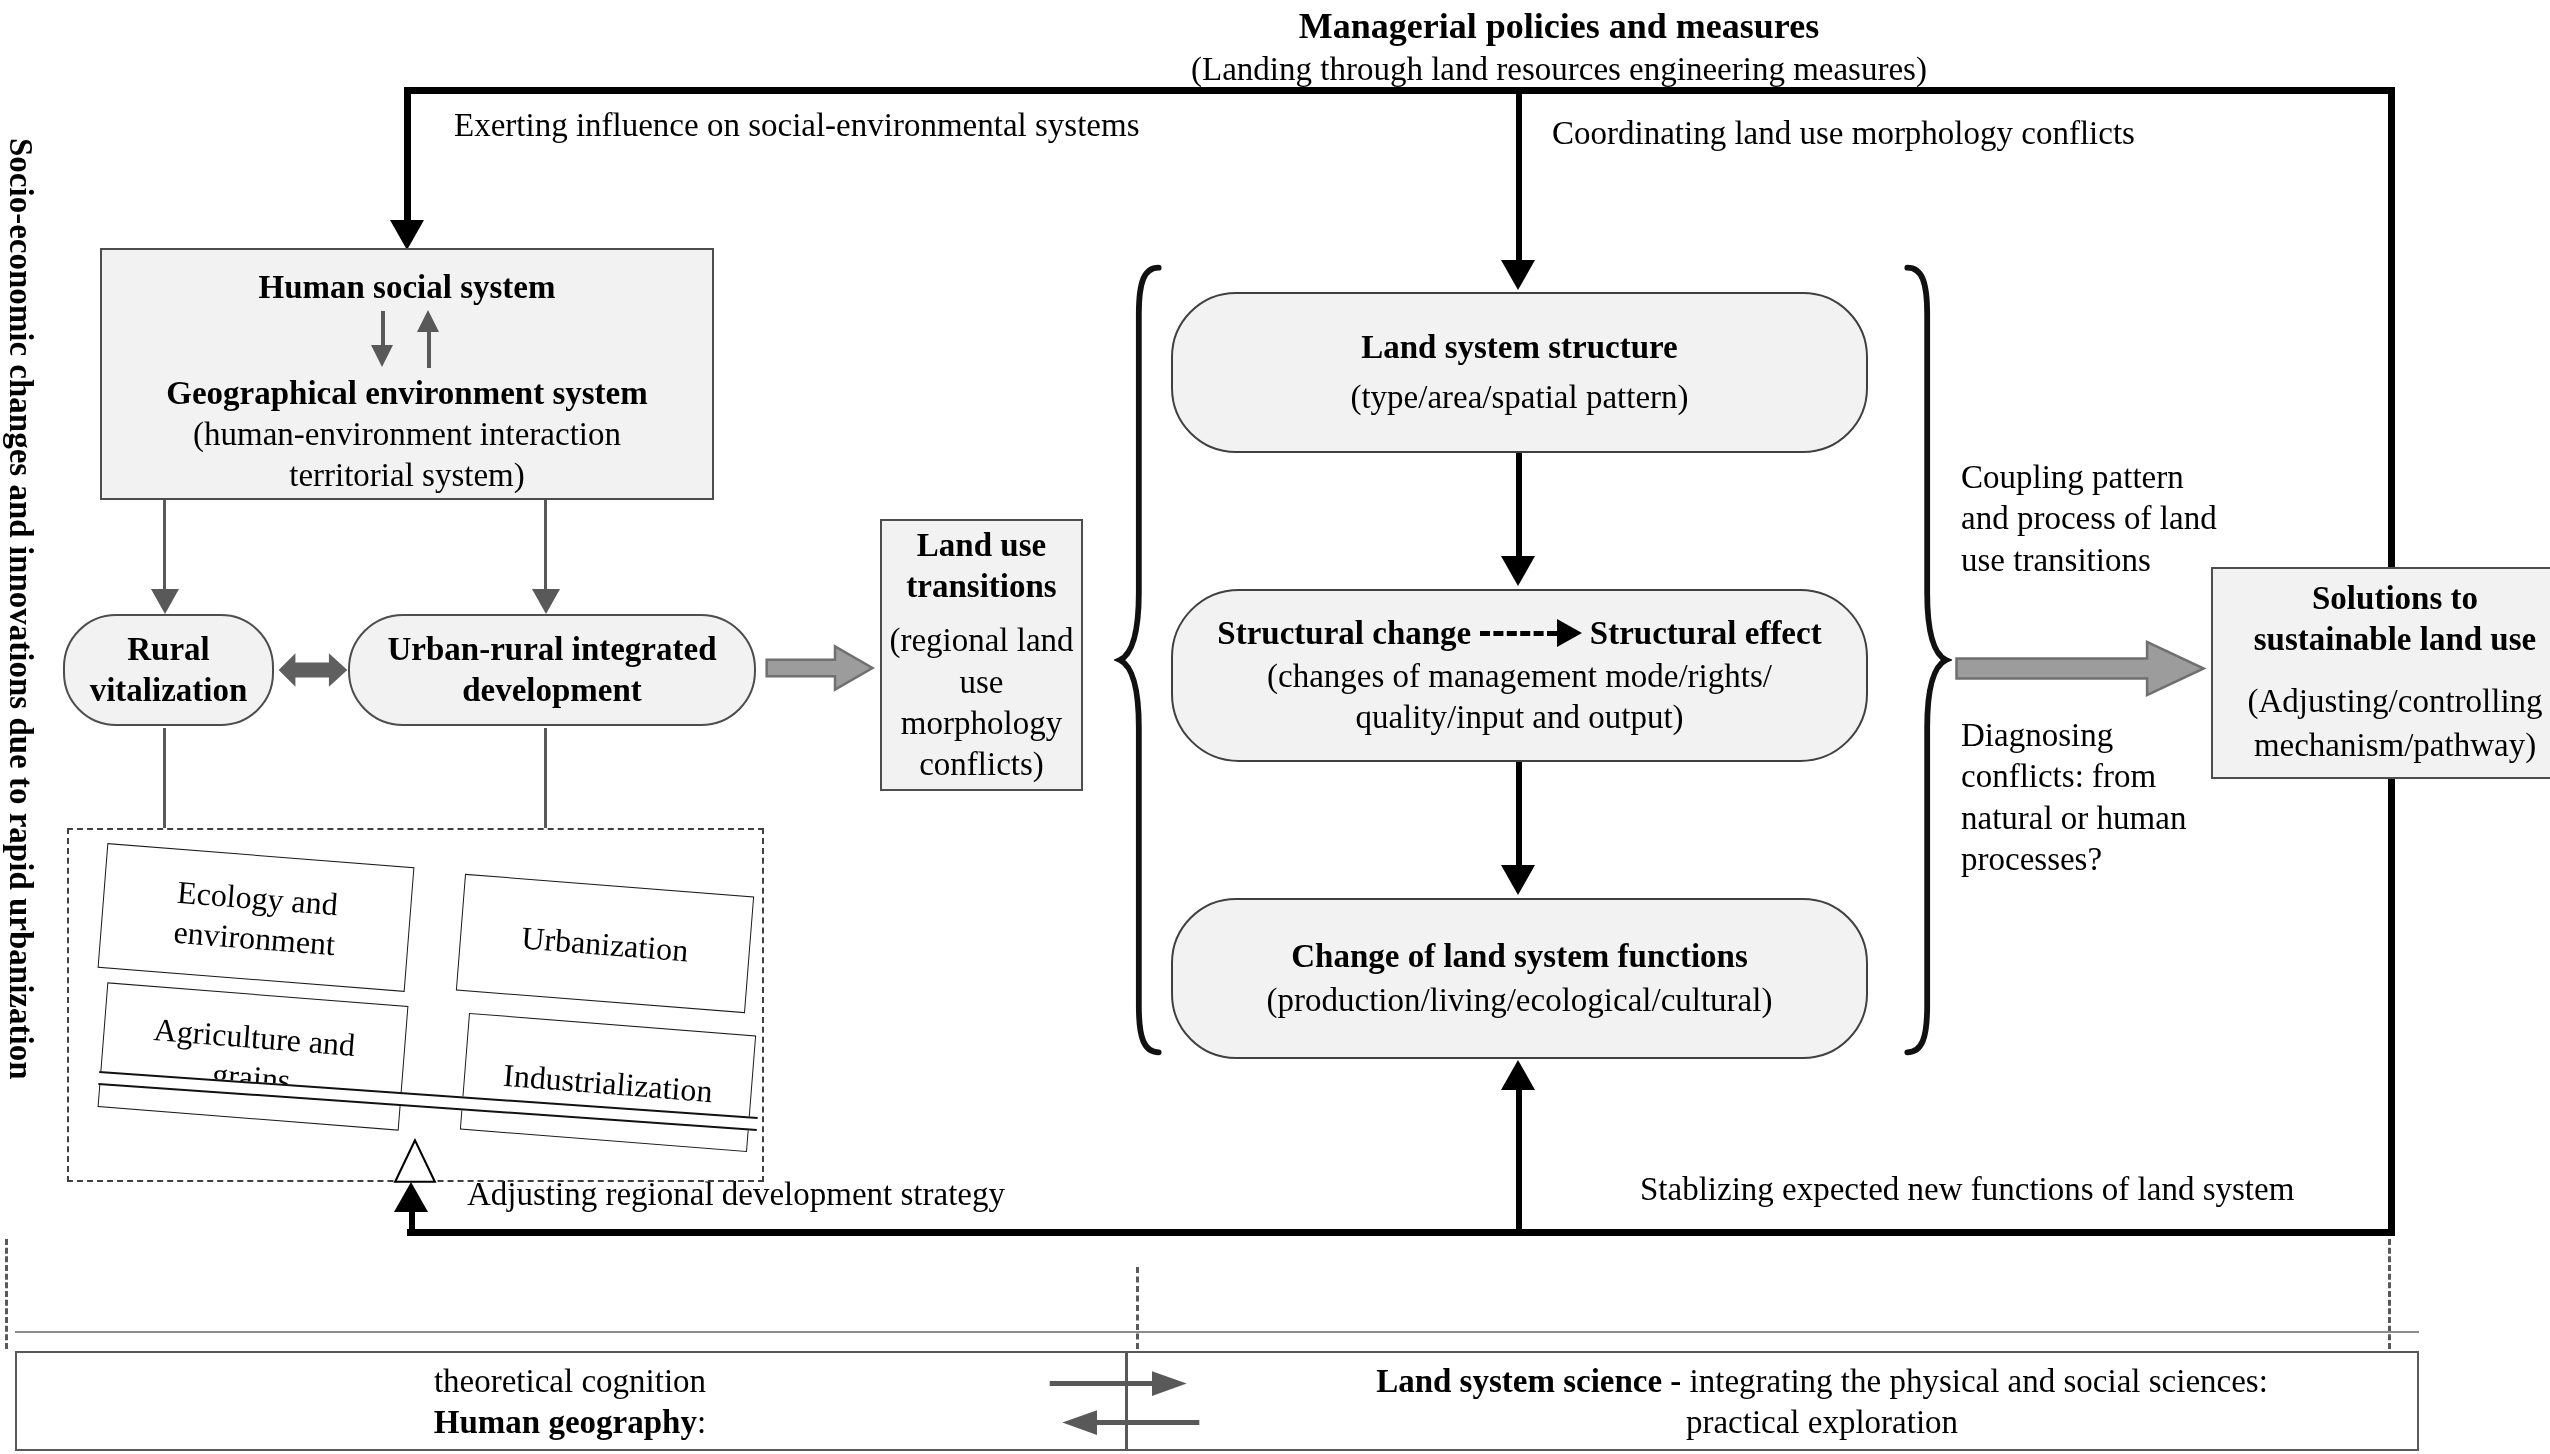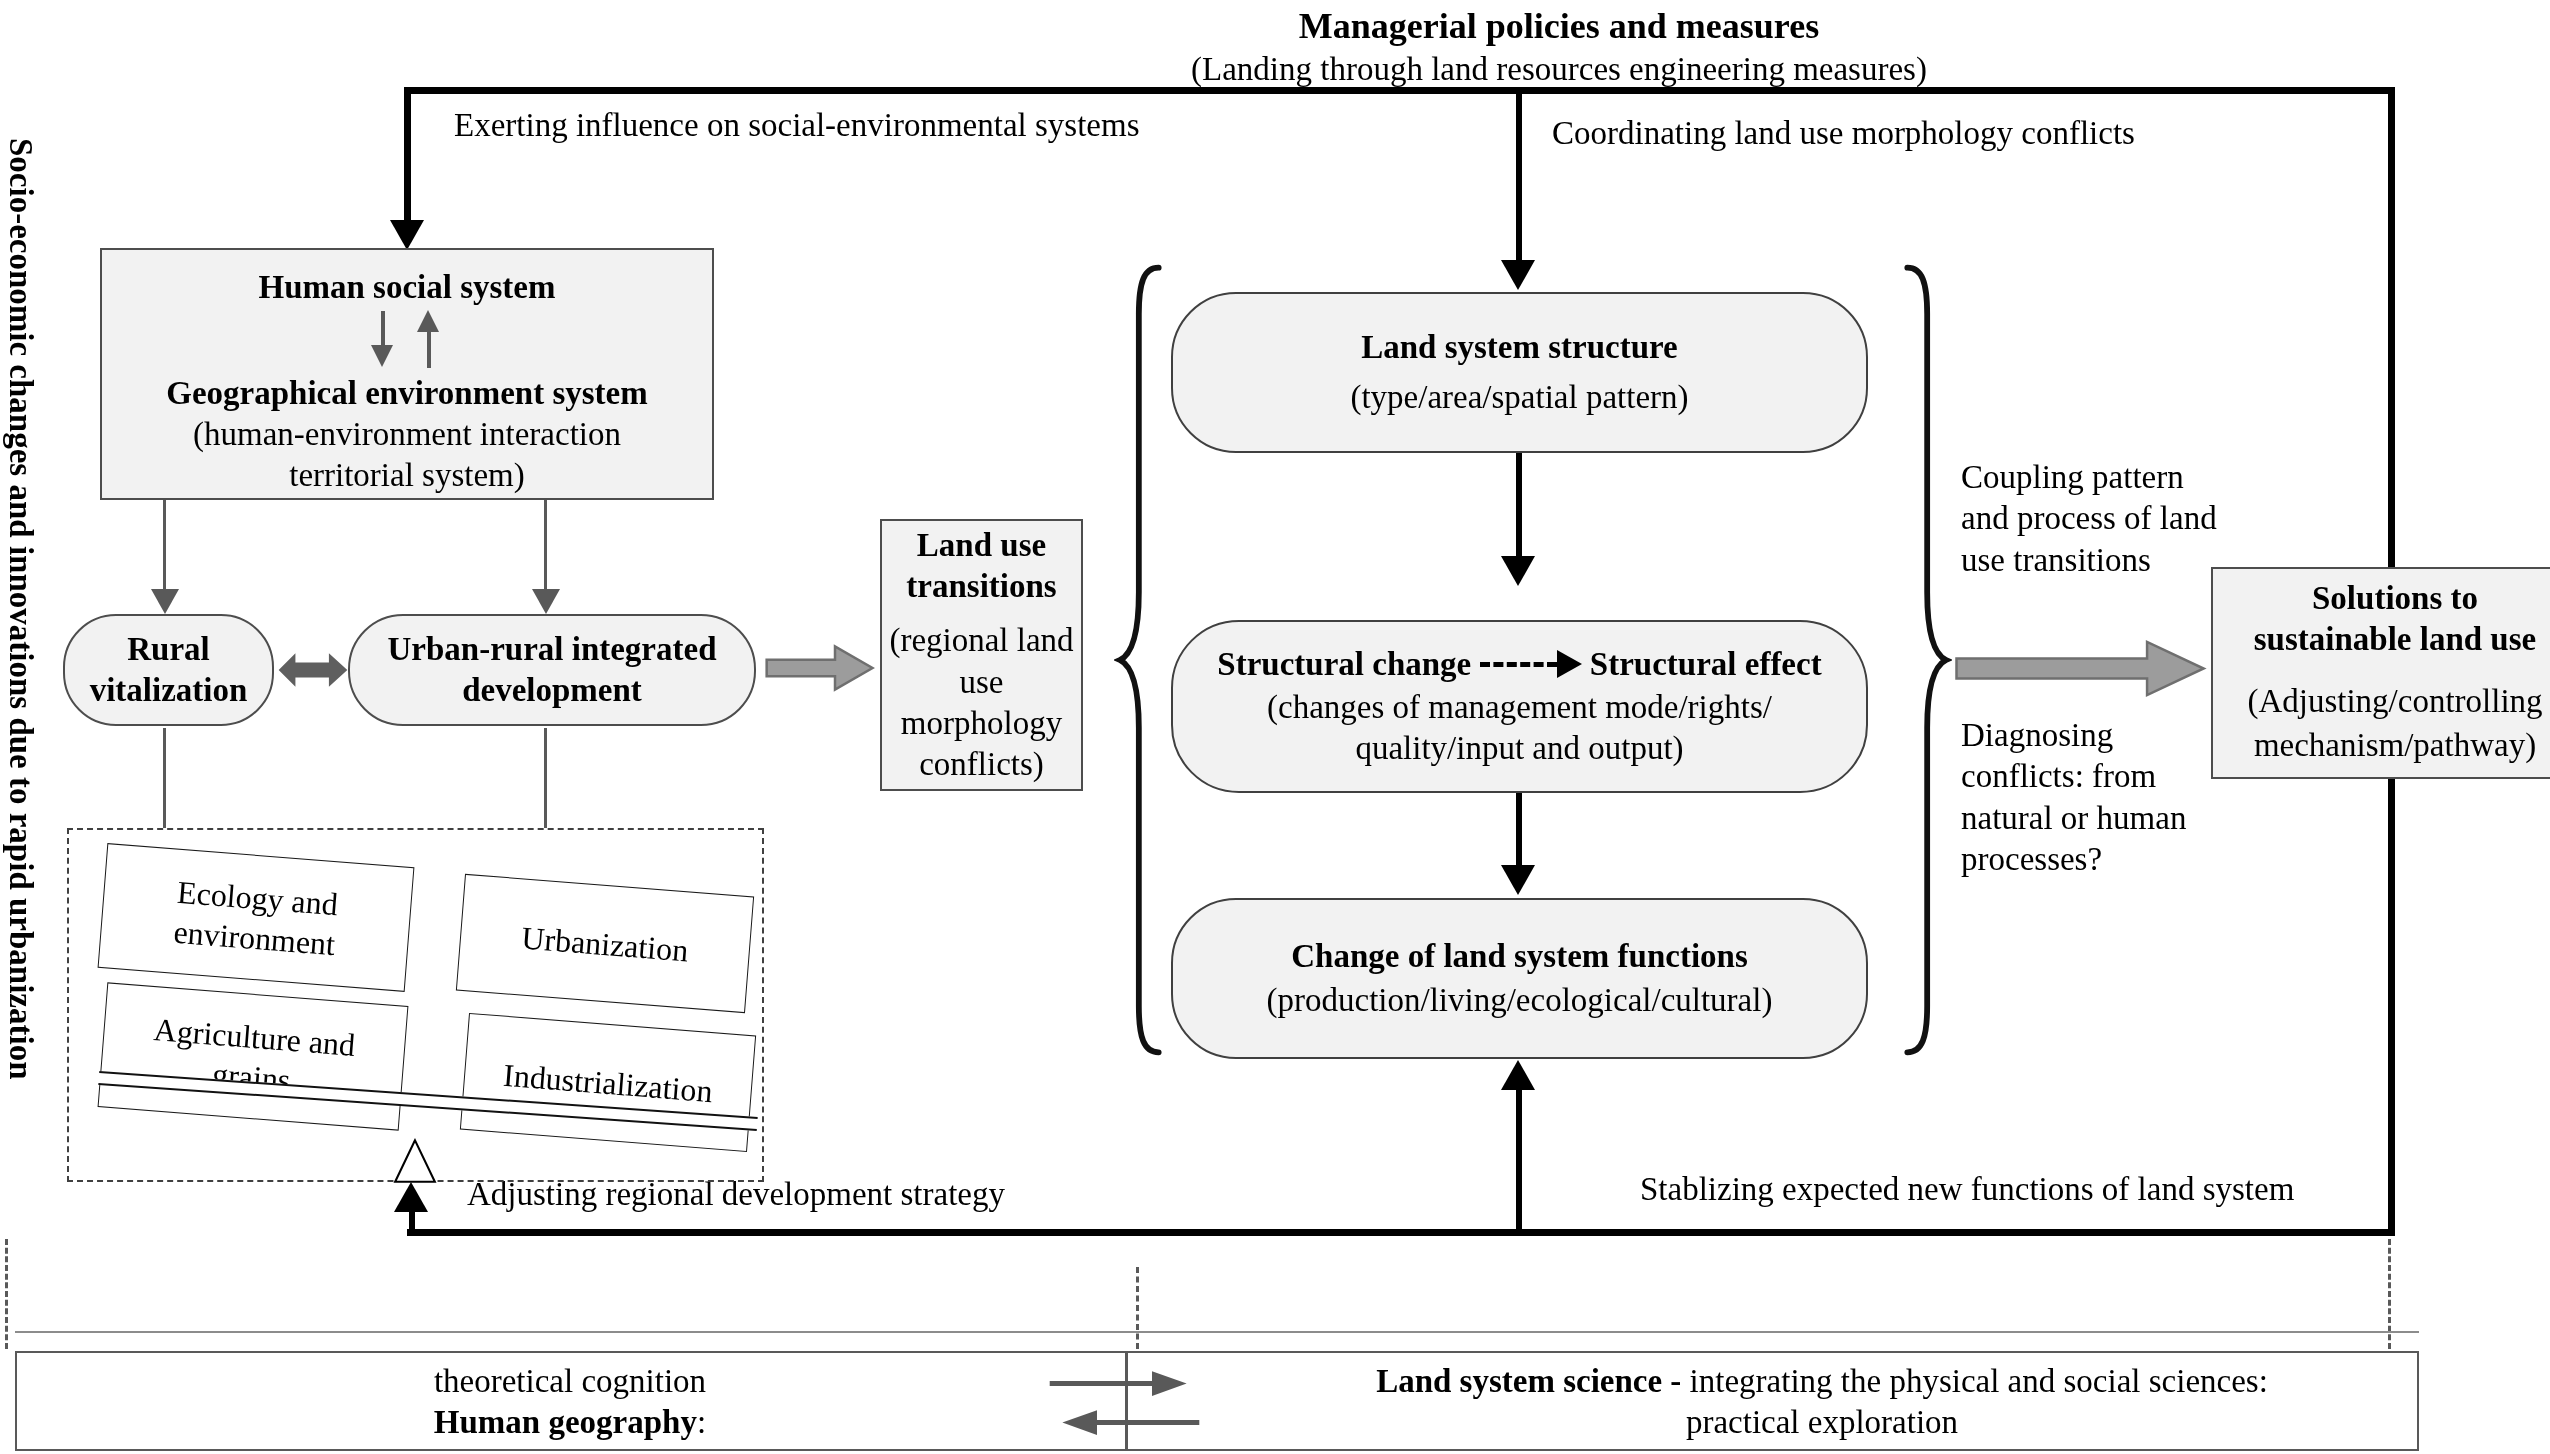--- a/index.html
+++ b/index.html
@@ -104,21 +104,21 @@
   </svg>
   <svg class="abs" style="left:1904px;top:260px;transform:scaleX(-1);" width="48" height="800" viewBox="0 0 58 960">
     <path d="M54 6 C36 6 30 24 30 62 L30 398 C30 448 22 473 7 480 C22 487 30 512 30 562 L30 898 C30 936 36 954 54 954" fill="none" stroke="#111" stroke-width="7" stroke-linecap="round"></path>
   </svg>
 
   <div class="abs gbox stadium" style="left:1171px;top:292px;width:697px;height:161px;border-radius:65px;border-color:#404040;row-gap:8.3px;">
     <div class="b t40">Land system structure</div>
     <div class="t40">(type/area/spatial pattern)</div>
   </div>
 
-  <div class="abs gbox stadium" style="left:1171px;top:589px;width:697px;height:173px;border-radius:68px;border-color:#404040;row-gap:1.7px;margin-top:31px;">
+  <div class="abs gbox stadium" style="left:1171px;top:589px;width:697px;height:173px;border-radius:68px;border-color:#404040;row-gap:1.7px;">
     <div style="display:flex;align-items:center;">
       <span class="b t40">Structural change</span>
       <span class="dash-arrow">
           <span class="dash-line"></span>
           <span class="dash-head"></span>
         </span>
       <span class="b t40">Structural effect</span>
     </div>
     <div class="t40 ctr" style="width:584px;">(changes of management mode/rights/ quality/input and output)</div>
   </div>

